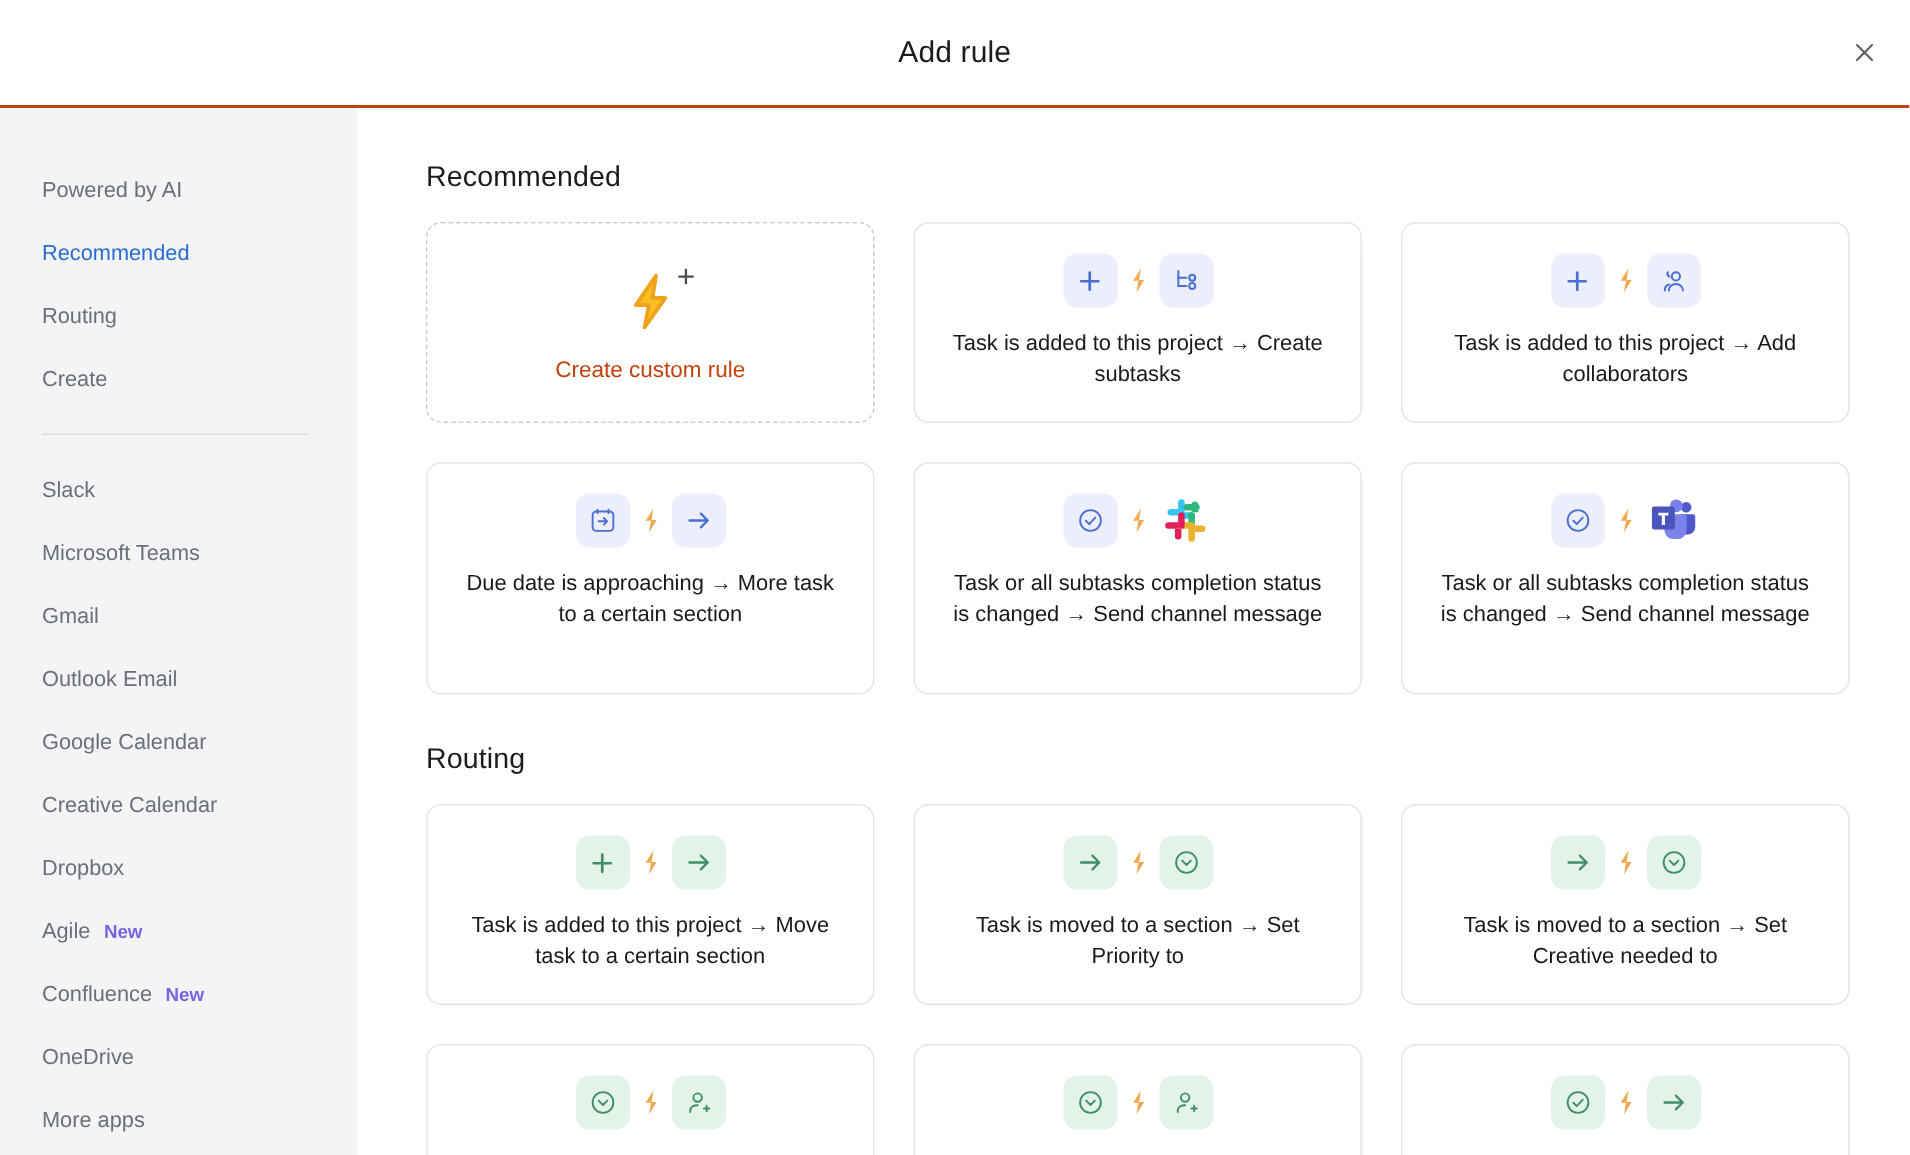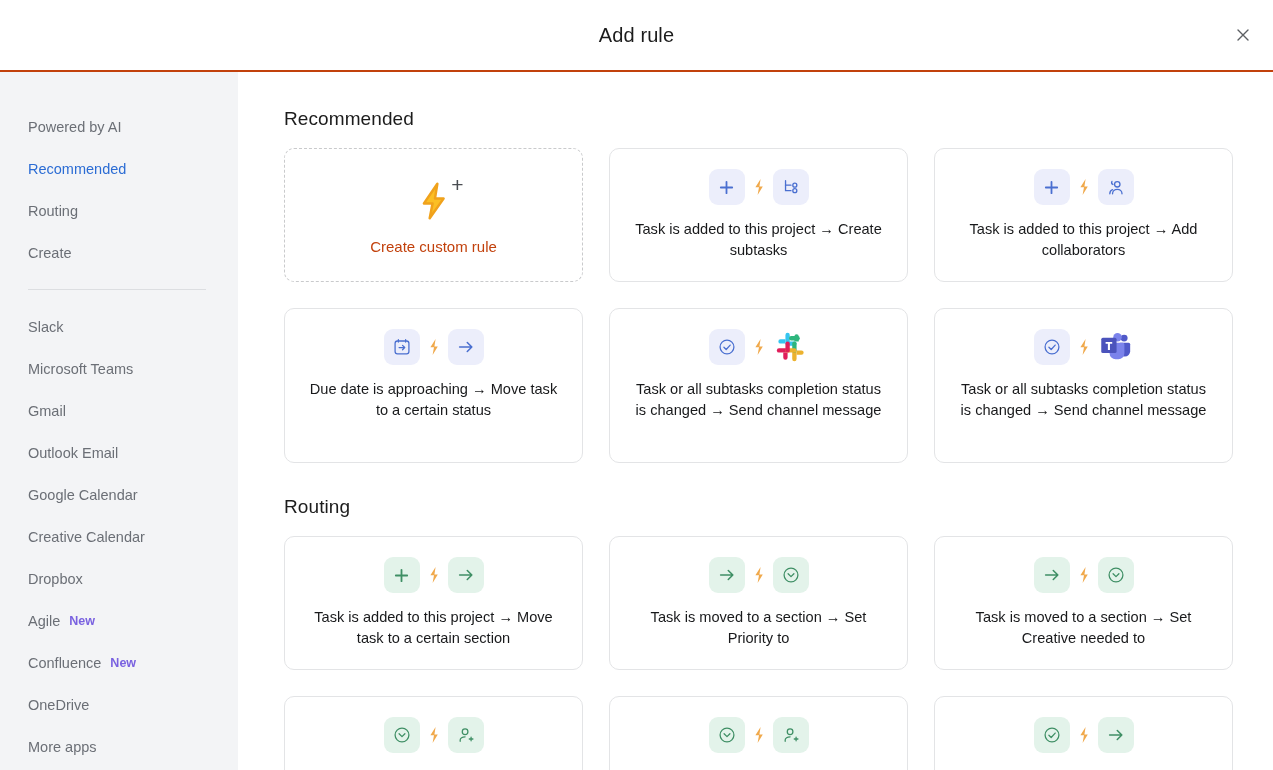--- a/index.html
+++ b/index.html
@@ -353,21 +353,21 @@
               <svg viewBox="0 0 14 20" width="14" height="20">
                 <path d="M8.6 2 L3.4 10.2 H7 L5.6 18 L10.8 9.6 H7.4 Z" fill="#f0a94c"></path>
               </svg>
             </span>
             <span class="icon-tile blue">
               <svg viewBox="0 0 22 22" width="20" height="20" fill="none" stroke="#4a6fd0" stroke-width="1.7" stroke-linecap="round" stroke-linejoin="round">
                 <path d="M4 11 h13.4 M12.4 6 l5 5 -5 5"></path>
               </svg>
             </span>
           </div>
-          <div class="card-label">Due date is approaching → Move task to a certain status</div>
+          <div class="card-label">Due date is approaching → More task to a certain section</div>
         </div>
 
         <div class="rule-card tall">
           <div class="icon-row">
             <span class="icon-tile blue">
               <svg viewBox="0 0 22 22" width="20" height="20" fill="none" stroke="#4a6fd0" stroke-width="1.4" stroke-linecap="round" stroke-linejoin="round">
                 <circle cx="11" cy="11" r="7.6"></circle>
                 <path d="M7.6 11.2 l2.5 2.5 4.4 -4.8"></path>
               </svg>
             </span>

